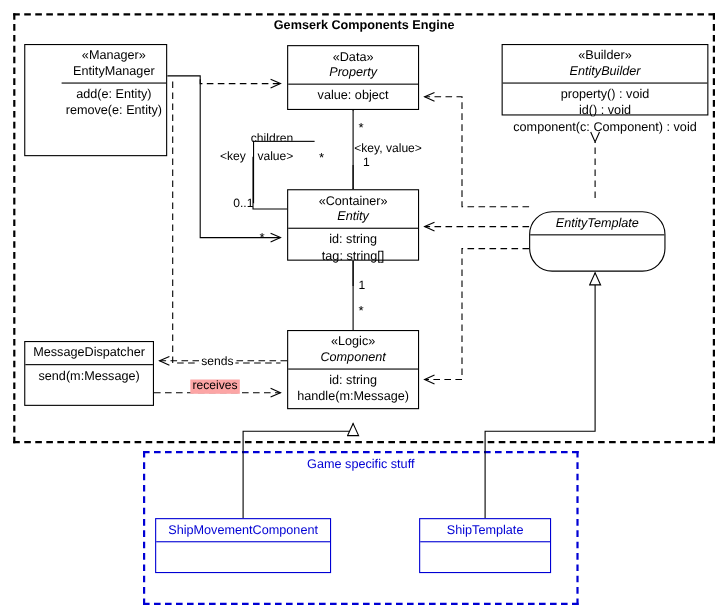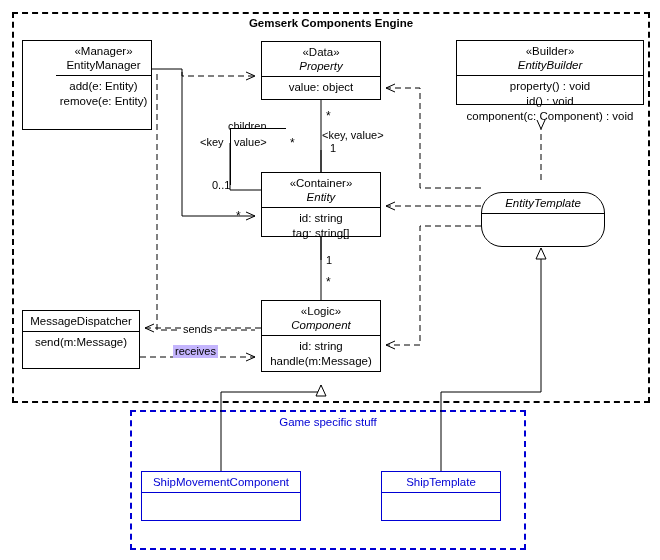--- a/index.html
+++ b/index.html
@@ -143,23 +143,23 @@
   <div class="lbl" style="left:322px;top:129px;">&lt;key, value&gt;</div>
 
   <div class="lbl mult" style="left:330px;top:142px;">1</div>
 
   <div class="lbl mult" style="left:326px;top:254px;">1</div>
 
   <div class="lbl star" style="left:326px;top:276px;">*</div>
 
   <div class="lbl" style="left:181px;top:323px;background:#fff;padding:0 2px;">sends</div>
 
-  <div class="lbl" style="left:173px;top:345px;background:#c4b5fd;padding:0 2px;">receives</div>
-
-  <div class="umlbox" style="left:22px;top:40px;width:130px;height:90px;padding-left:33px;">
+  <div class="lbl" style="left:173px;top:345px;background:#fca5a5;padding:0 2px;">receives</div>
+
+  <div class="umlbox" style="left:22px;top:40px;width:130px;height:102px;padding-left:33px;">
     <div class="hdr">
       <span class="stereo">«Manager»</span>
       <span class="cname">EntityManager</span>
     </div>
     <div class="sep"></div>
     <div class="body">
       <span class="member">add(e: Entity)</span>
       <span class="member">remove(e: Entity)</span>
     </div>
   </div>

